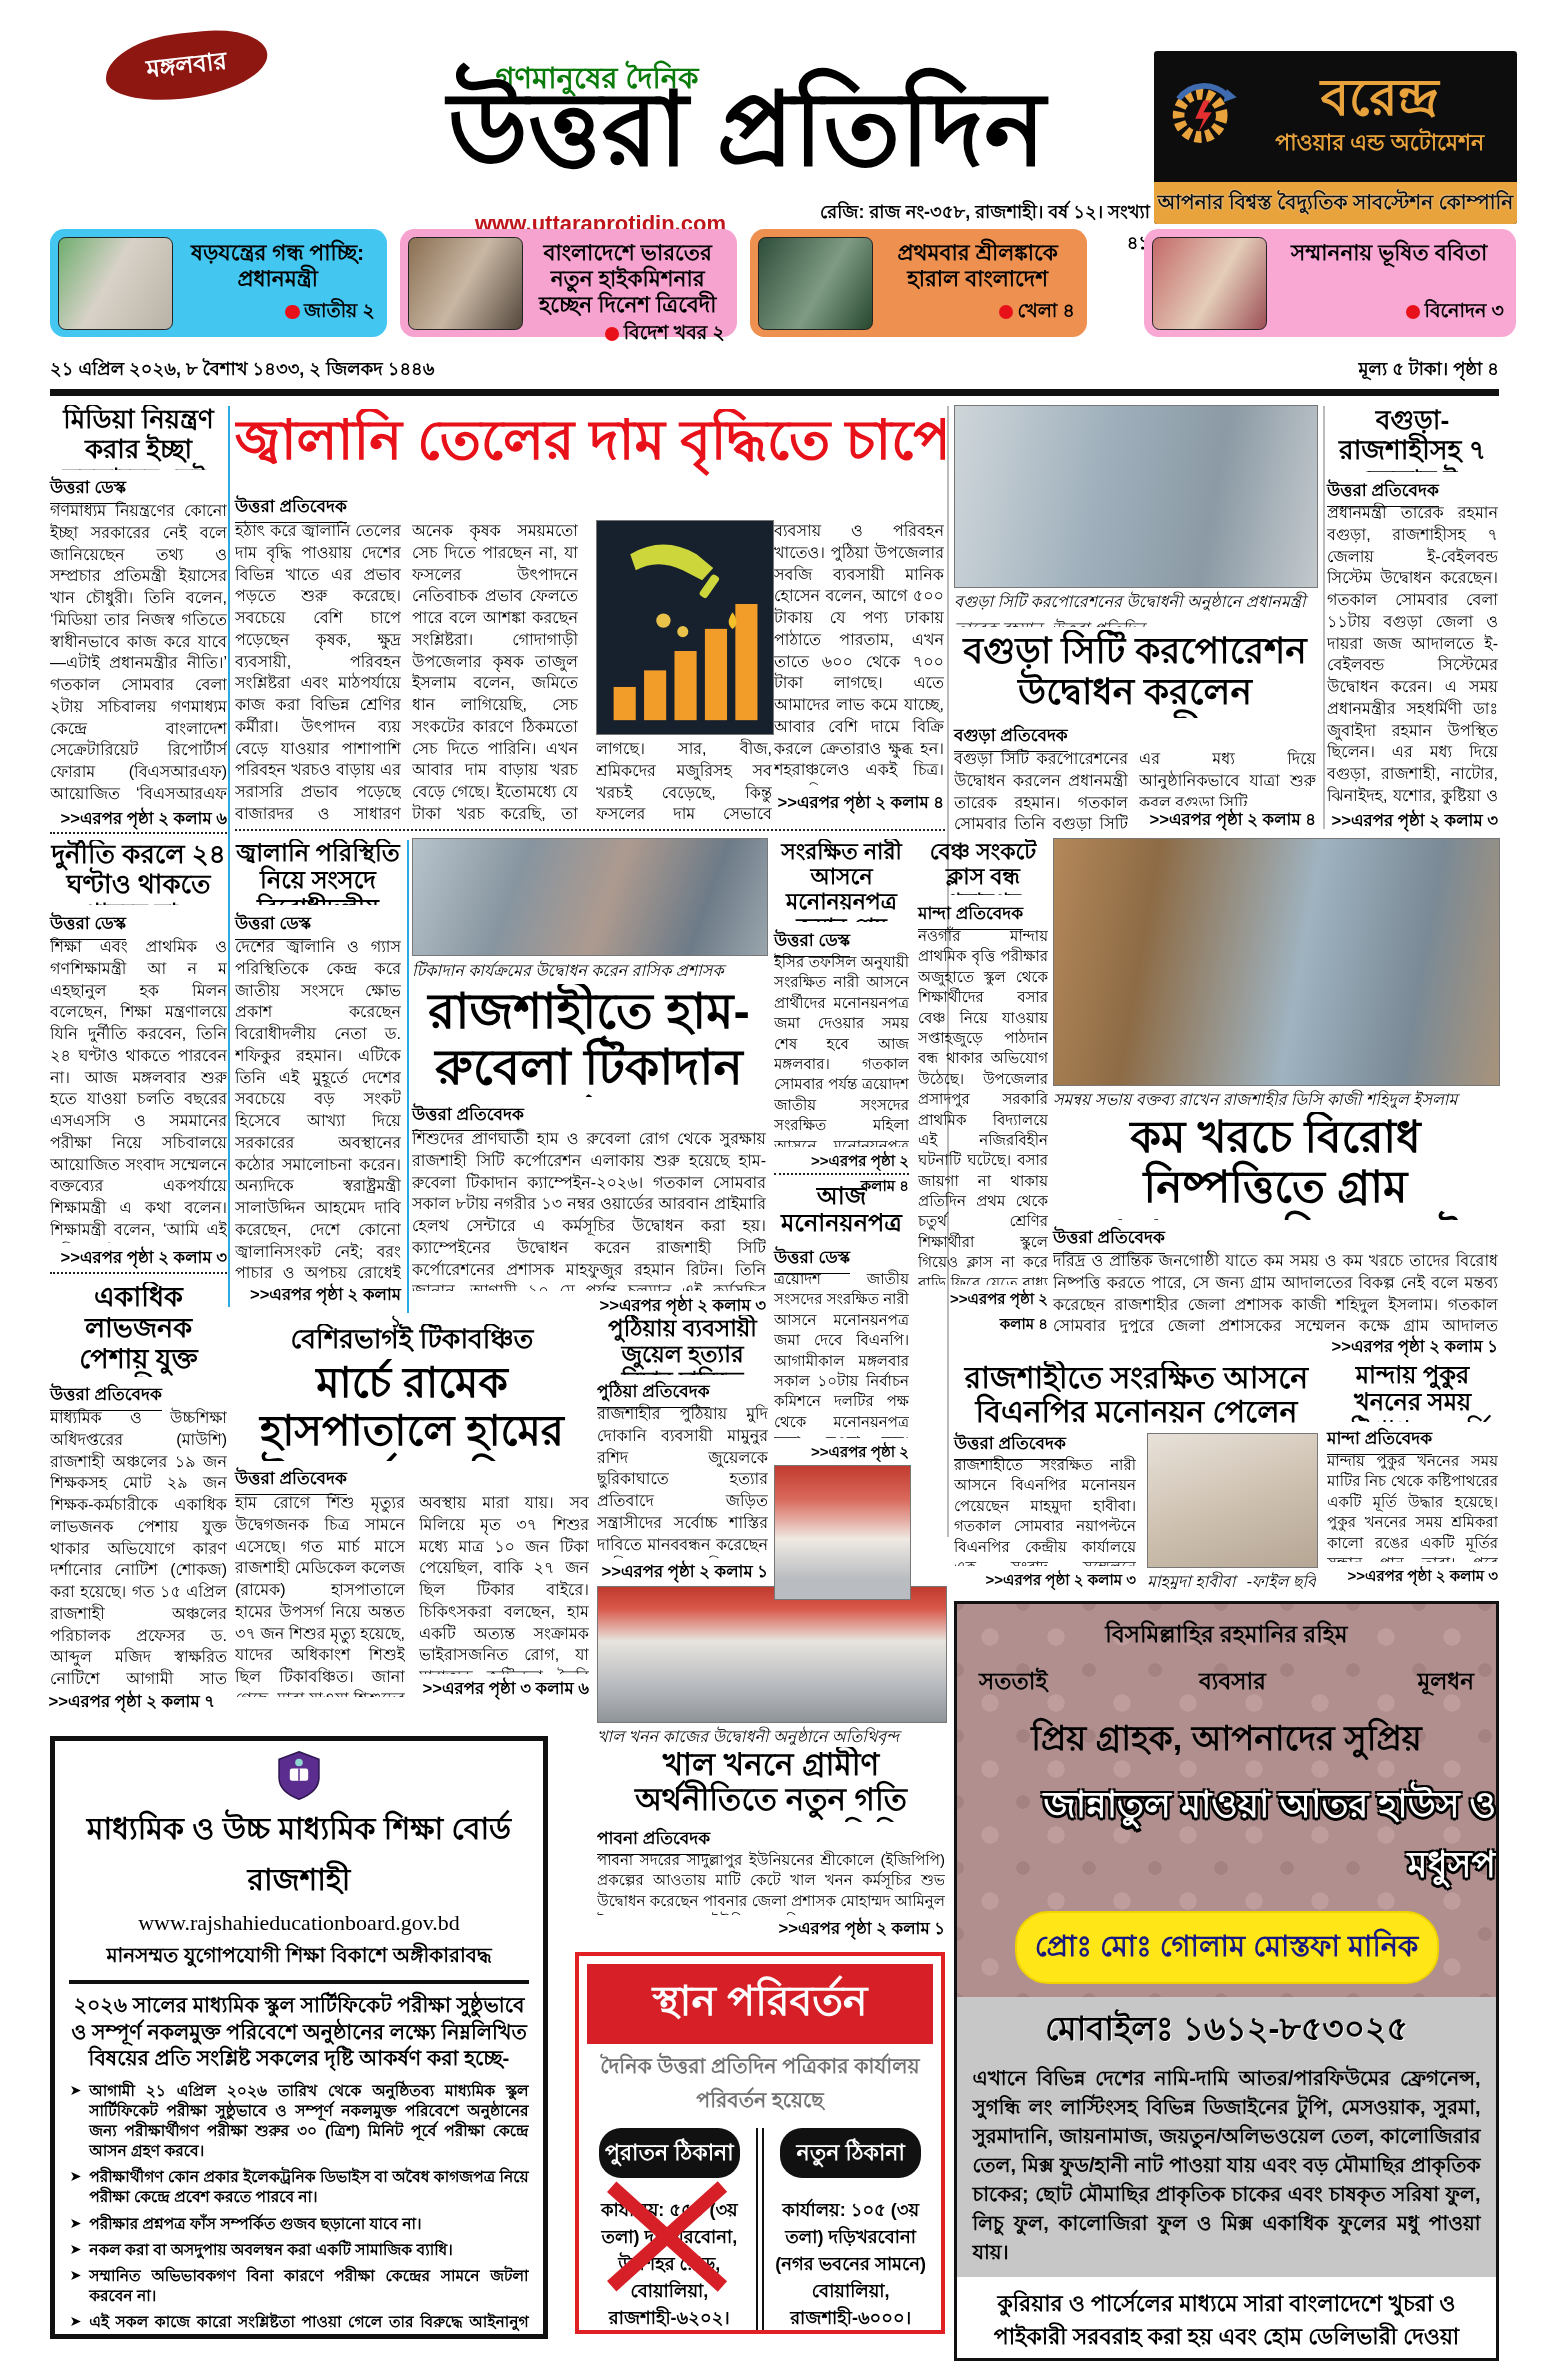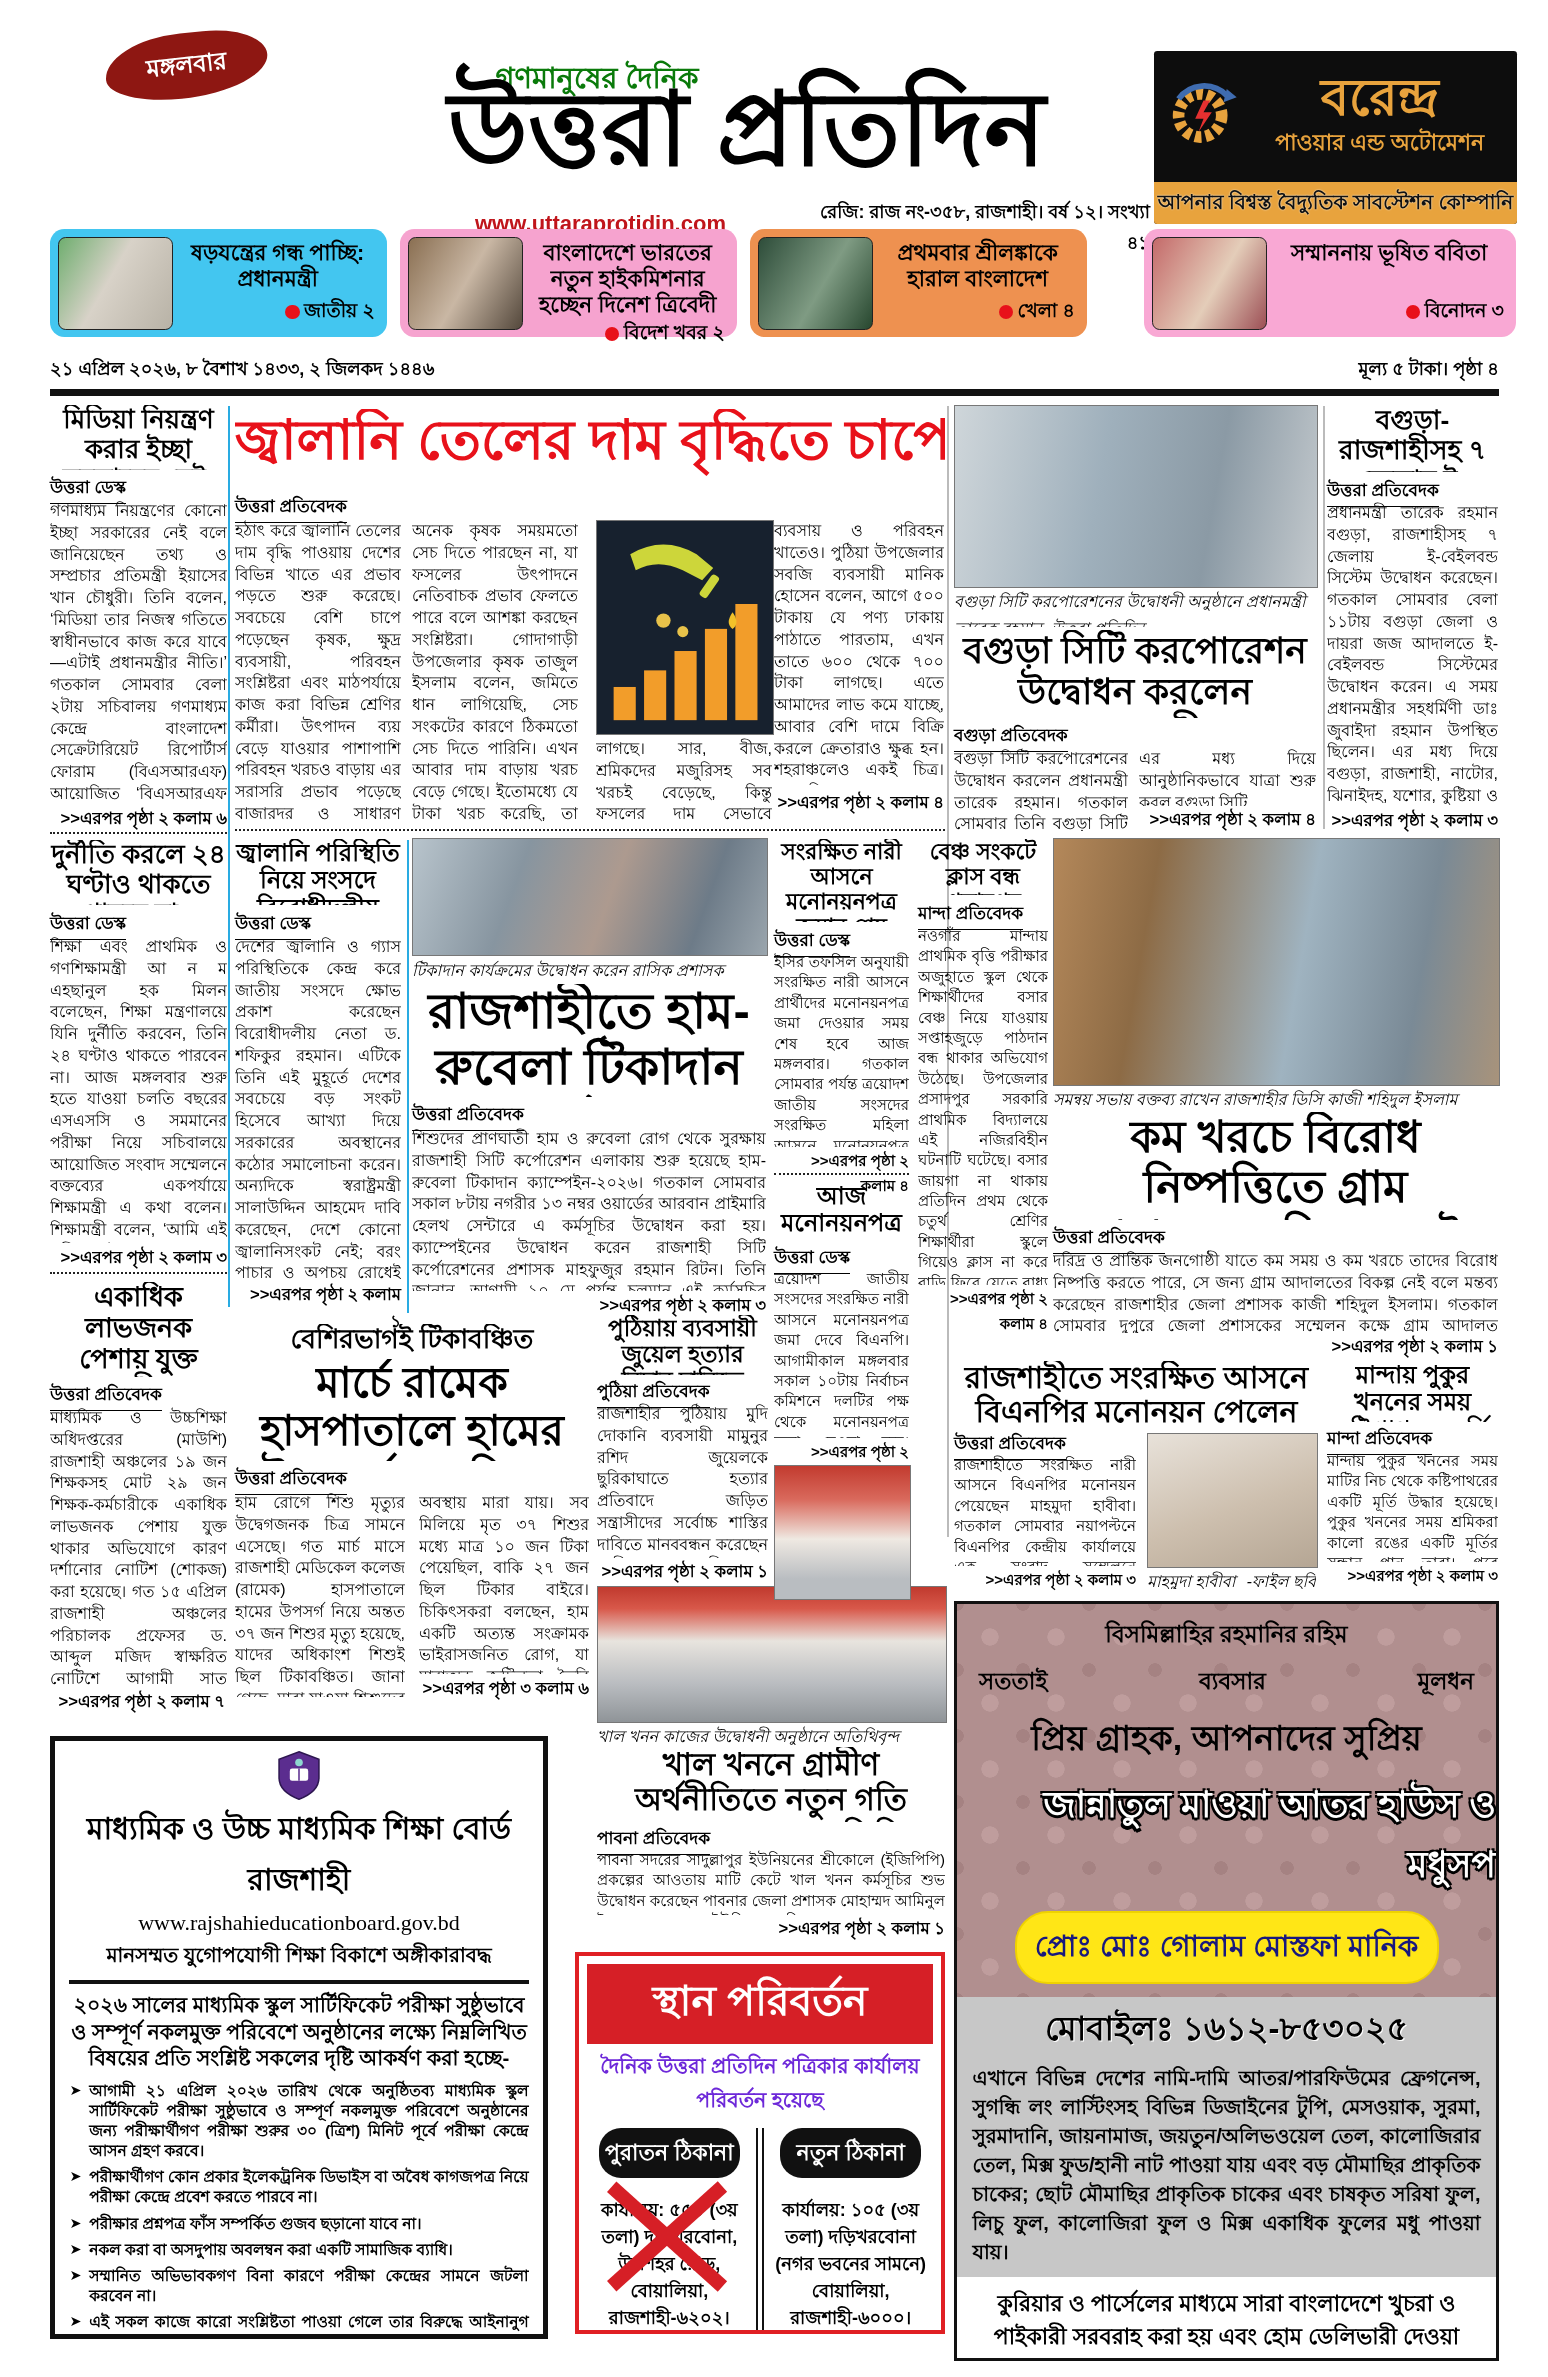--- a/index.html
+++ b/index.html
@@ -112,21 +112,21 @@
 
 <div class="abs hl" style="left:50px;top:840px;width:177px;height:65px;font-size:26px">দুর্নীতি করলে ২৪ ঘণ্টাও থাকতে পারবে না : শিক্ষামন্ত্রী</div>
 <div class="abs" style="left:50px;top:910px"><span class="by">উত্তরা ডেস্ক</span></div>
 <div class="abs bd" style="left:50px;top:936px;width:177px;height:307px">শিক্ষা এবং প্রাথমিক ও গণশিক্ষামন্ত্রী আ ন ম এহছানুল হক মিলন বলেছেন, শিক্ষা মন্ত্রণালয়ে যিনি দুর্নীতি করবেন, তিনি ২৪ ঘণ্টাও থাকতে পারবেন না। আজ মঙ্গলবার শুরু হতে যাওয়া চলতি বছরের এসএসসি ও সমমানের পরীক্ষা নিয়ে সচিবালয়ে আয়োজিত সংবাদ সম্মেলনে বক্তব্যের একপর্যায়ে শিক্ষামন্ত্রী এ কথা বলেন। শিক্ষামন্ত্রী বলেন, ‘আমি এই মন্ত্রী, এই মন্ত্রণালয়ে যে দুর্নীতি করবে, ২৪ ঘণ্টা থাকতে পারবে না। এখনো করছি। আজকেও একজনকে বিদায় দিয়েছি।’ সংবাদ সম্মেলনে সাংবাদিকদের প্রশ্নের জবাবে শিক্ষামন্ত্রী পরবর্তী এসএসসি পরীক্ষা ডিসেম্বরে নেওয়ার পরিকল্পনার কথা বলেন। অবশ্য এ বিষয়ে চূড়ান্ত কোনো সিদ্ধান্তের কথা বলেননি তিনি। সংবাদ সম্মেলনে আরও ছিলেন প্রধানমন্ত্রীর</div>
 <div class="abs cont" style="left:50px;top:1245px;width:177px">&gt;&gt;এরপর পৃষ্ঠা ২ কলাম ৩</div>
 <div class="dr" style="left:50px;top:1272px;width:177px"></div>
 
 <div class="abs hl" style="left:50px;top:1282px;width:177px;height:95px;font-size:27px">একাধিক লাভজনক পেশায় যুক্ত রাজশাহীর ২৯ শিক্ষককে শোকজ</div>
 <div class="abs" style="left:50px;top:1381px"><span class="by">উত্তরা প্রতিবেদক</span></div>
 <div class="abs bd" style="left:50px;top:1407px;width:177px;height:279px">মাধ্যমিক ও উচ্চশিক্ষা অধিদপ্তরের (মাউশি) রাজশাহী অঞ্চলের ১৯ জন শিক্ষকসহ মোট ২৯ জন শিক্ষক-কর্মচারীকে একাধিক লাভজনক পেশায় যুক্ত থাকার অভিযোগে কারণ দর্শানোর নোটিশ (শোকজ) করা হয়েছে। গত ১৫ এপ্রিল রাজশাহী অঞ্চলের পরিচালক প্রফেসর ড. আব্দুল মজিদ স্বাক্ষরিত নোটিশে আগামী সাত কর্মদিবসের মধ্যে জবাব দিতে বলা হয়েছে। এমপিও নীতিমালা-২০২১-এর ধারা ১১.১৭ (ক) অনুযায়ী কোনো এমপিওভুক্ত শিক্ষক বা কর্মচারী এমএলএম ব্যবসা, বীমা কোম্পানি, কোচিং সেন্টার পরিচালনাসহ নানা ধরনের লাভজনক পেশায় যুক্ত থাকতে পারবেন না। তবে অভিযুক্তদের অনুসন্ধানে দেখা গেছে, তালিকাভুক্ত এসব শিক্ষক-কর্মচারীর মধ্যে কয়েকজন নিকাহ রেজিস্ট্রার (কাজি) ও হিন্দু বিবাহ নিবন্ধক হিসেবে</div>
-<div class="abs cont" style="left:48px;top:1689px;width:177px">&gt;&gt;এরপর পৃষ্ঠা ২ কলাম ৭</div>
+<div class="abs cont" style="left:38px;top:1689px;width:177px">&gt;&gt;এরপর পৃষ্ঠা ২ কলাম ৭</div>
 
 <div class="abs hl" style="left:235px;top:409px;width:710px;height:77px;font-size:55px;color:#e8111a;white-space:nowrap">জ্বালানি তেলের দাম বৃদ্ধিতে চাপে কৃষক-ব্যবসায়ী</div>
 <div class="abs" style="left:235px;top:493px"><span class="by">উত্তরা প্রতিবেদক</span></div>
 <div class="abs bd" style="left:235px;top:520px;width:166px;height:304px">হঠাৎ করে জ্বালানি তেলের দাম বৃদ্ধি পাওয়ায় দেশের বিভিন্ন খাতে এর প্রভাব পড়তে শুরু করেছে। সবচেয়ে বেশি চাপে পড়েছেন কৃষক, ক্ষুদ্র ব্যবসায়ী, পরিবহন সংশ্লিষ্টরা এবং মাঠপর্যায়ে কাজ করা বিভিন্ন শ্রেণির কর্মীরা। উৎপাদন ব্যয় বেড়ে যাওয়ার পাশাপাশি পরিবহন খরচও বাড়ায় এর সরাসরি প্রভাব পড়েছে বাজারদর ও সাধারণ মানুষের জীবনযাত্রায়। রাজশাহীর কৃষিখাতে এই প্রভাব স্পষ্ট। ডিজেলচালিত সেচ পাম্পের ওপর নির্ভরশীল কৃষকদের খরচ বেড়ে গেছে উল্লেখযোগ্য হারে।</div>
 <div class="abs bd" style="left:412px;top:520px;width:166px;height:304px">অনেক কৃষক সময়মতো সেচ দিতে পারছেন না, যা ফসলের উৎপাদনে নেতিবাচক প্রভাব ফেলতে পারে বলে আশঙ্কা করছেন সংশ্লিষ্টরা। গোদাগাড়ী উপজেলার কৃষক তাজুল ইসলাম বলেন, জমিতে ধান লাগিয়েছি, সেচ সংকটের কারণে ঠিকমতো সেচ দিতে পারিনি। এখন আবার দাম বাড়ায় খরচ বেড়ে গেছে। ইতোমধ্যে যে টাকা খরচ করেছি, তা তুলতে পারব কিনা সন্দেহ। এভাবে চলতে থাকলে কৃষিকাজ টিকিয়ে রাখাই কঠিন হবে।</div>
 <div class="abs ph" style="left:596px;top:520px;width:176px;height:213px;background:#17212e">
   <svg width="176" height="213" viewBox="0 0 318 385">
     <rect x="30" y="300" width="40" height="60" fill="#f29d2a"></rect>
     <rect x="85" y="270" width="40" height="90" fill="#f29d2a"></rect>
     <rect x="140" y="235" width="40" height="125" fill="#f29d2a"></rect>
@@ -265,21 +265,21 @@
     </div>
   <div class="bn-row">
       <span class="bn-ic">➤</span>
       <span class="bn-tx">এই সকল কাজে কারো সংশ্লিষ্টতা পাওয়া গেলে তার বিরুদ্ধে আইনানুগ ব্যবস্থা গ্রহণ করা হবে।</span>
     </div>
 
 </div>
 
 <div class="abs" style="left:575px;top:1952px;width:370px;height:382px;border:4.4px solid #e02024;box-sizing:border-box;background:#fff;padding:7.7px;display:flex;flex-direction:column;overflow:hidden">
   <div style="background:#d61f26;color:#fff;font-weight:800;font-size:41px;text-align:center;padding:5.5px 0">স্থান পরিবর্তন</div>
-  <div style="color:#6d28d9;font-weight:800;font-size:20.5px;text-align:center;margin-top:7.7px">দৈনিক উত্তরা প্রতিদিন পত্রিকার কার্যালয় পরিবর্তন হয়েছে</div>
+  <div style="color:#737373;font-weight:800;font-size:20.5px;text-align:center;margin-top:7.7px">দৈনিক উত্তরা প্রতিদিন পত্রিকার কার্যালয় পরিবর্তন হয়েছে</div>
   <div style="flex:1;display:flex;margin-top:8.8px">
     <div style="flex:1;display:flex;flex-direction:column;align-items:center;position:relative">
       <div class="pill" style="width:141px;font-size:22px;padding:6.6px 0">পুরাতন ঠিকানা</div>
       <div style="font-weight:700;font-size:18px;text-align:center;margin-top:19px;line-height:1.5;padding:0 4.4px">কার্যালয়: ৫৫১ (৩য় তলা) দড়িখরবোনা, উপশহর রোড, বোয়ালিয়া, রাজশাহী-৬২০২।</div>
       <div class="abs" style="left:4.4px;top:45px;width:160px;height:127px">
         <div class="abs" style="left:69px;top:-11px;width:14.4px;height:149px;background:#d61f26;transform:rotate(48deg)"></div>
         <div class="abs" style="left:69px;top:-11px;width:14.4px;height:149px;background:#d61f26;transform:rotate(-48deg)"></div>
       </div>
     </div>
     <div style="width:3.3px;border-left:2.8px solid #111;border-right:2.8px solid #111;margin:0 4.4px"></div>

